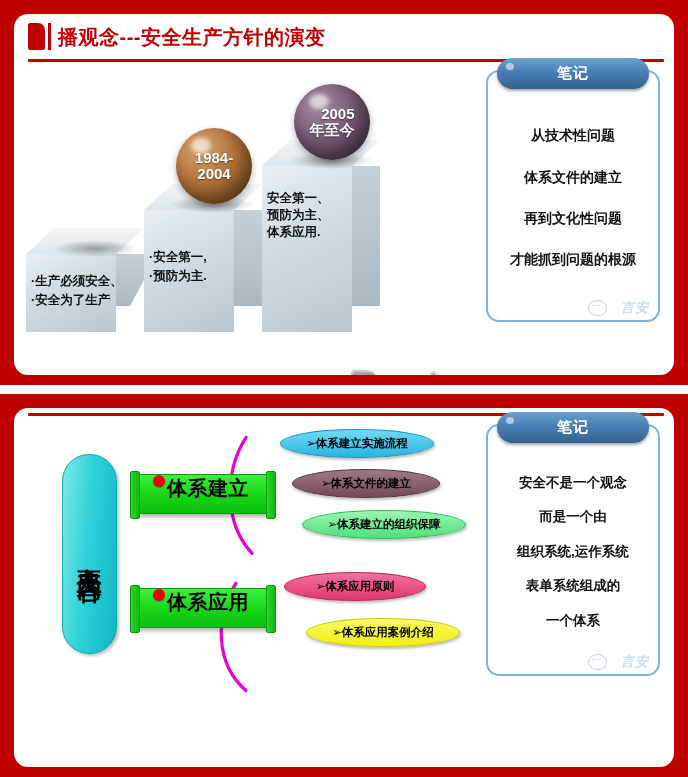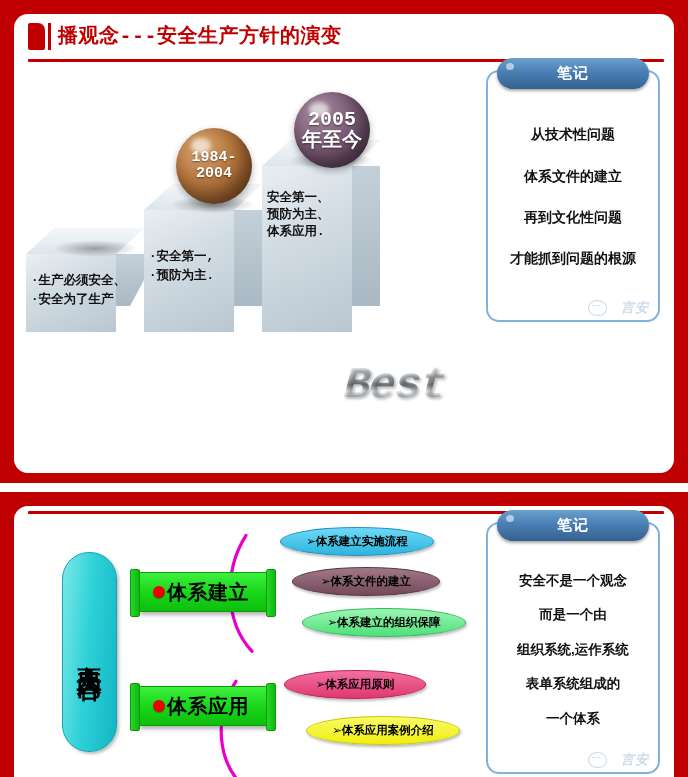--- a/index.html
+++ b/index.html
@@ -12,21 +12,21 @@
   .deck{width:688px;height:777px;display:flex;flex-direction:column;background:#ffffff;}
 
   
   .slide{
     position:relative;
     background:#C00000;
     padding:14px 14px 10px 14px;
     box-sizing:border-box;
     flex:0 0 auto;
   }
-  .slide-1{height:483px;font-family:Liberation Mono, monospace;}
+  .slide-1{height:385px;}
   .gap{height:9px;background:#ffffff;flex:0 0 auto;}
   .slide-2{height:383px;}
 
   .panel{
     position:relative;
     width:100%;height:100%;
     background:#ffffff;
     border-radius:14px;
     box-sizing:border-box;
     overflow:hidden;
@@ -192,21 +192,21 @@
     font-size:25px;font-weight:bold;color:#000000;
     writing-mode:vertical-rl;text-orientation:upright;
     letter-spacing:3px;line-height:1.05;
   }
 
   .scroll-box{
     position:absolute;
     height:38px;
     background:linear-gradient(180deg,#3ef03e 0%,#16d516 55%,#0fbe0f 100%);
     border:1.5px solid #0a9a0a;
-    display:flex;align-items:center;
+    display:flex;align-items:flex-start;
     box-shadow:2px 3px 4px rgba(0,0,0,.30);
   }
   .scroll-box::before,.scroll-box::after{
     content:"";position:absolute;top:-4px;
     width:8px;height:46px;
     background:linear-gradient(90deg,#2ad62a,#0fb80f);
     border:1.5px solid #0a9a0a;border-radius:2px;
   }
   .scroll-box::before{left:-9px;}
   .scroll-box::after{right:-9px;}
@@ -270,21 +270,21 @@
           <div class="shadow-ell" style="left:38px;top:178px;width:86px;height:17px;"></div>
           <div class="shadow-ell" style="left:156px;top:134px;width:86px;height:17px;"></div>
           <div class="shadow-ell" style="left:274px;top:90px;width:86px;height:17px;"></div>
 
           <div class="ball ball-2" style="left:162px;top:66px;width:76px;height:76px;font-size:15px;">
             <span>
               <span>1984-</span><br>
               <span>2004</span>
             </span>
           </div>
-          <div class="ball ball-3" style="left:280px;top:30px;width:76px;height:76px;font-size:20px;">
+          <div class="ball ball-3" style="left:280px;top:22px;width:76px;height:76px;font-size:15px;text-align:right;">
             <span>
               <span>2005</span><br>
               <span>年至今</span>
             </span>
           </div>
 
           <div class="step-cap" style="left:17px;top:210px;">
             <div>·生产必须安全、</div>
             <div>·安全为了生产</div>
           </div>

